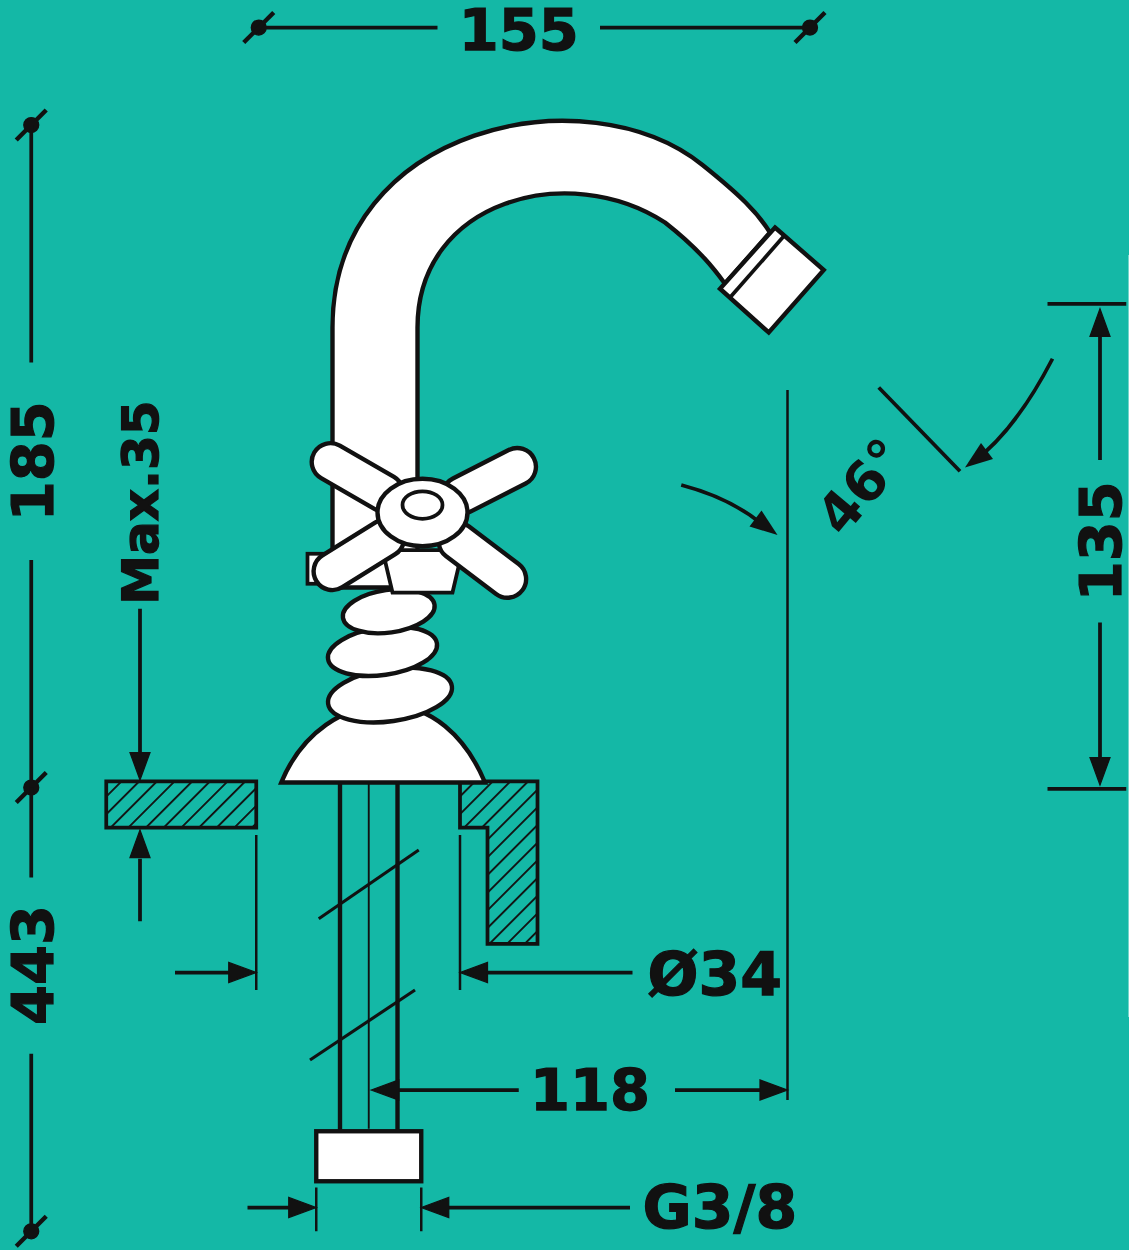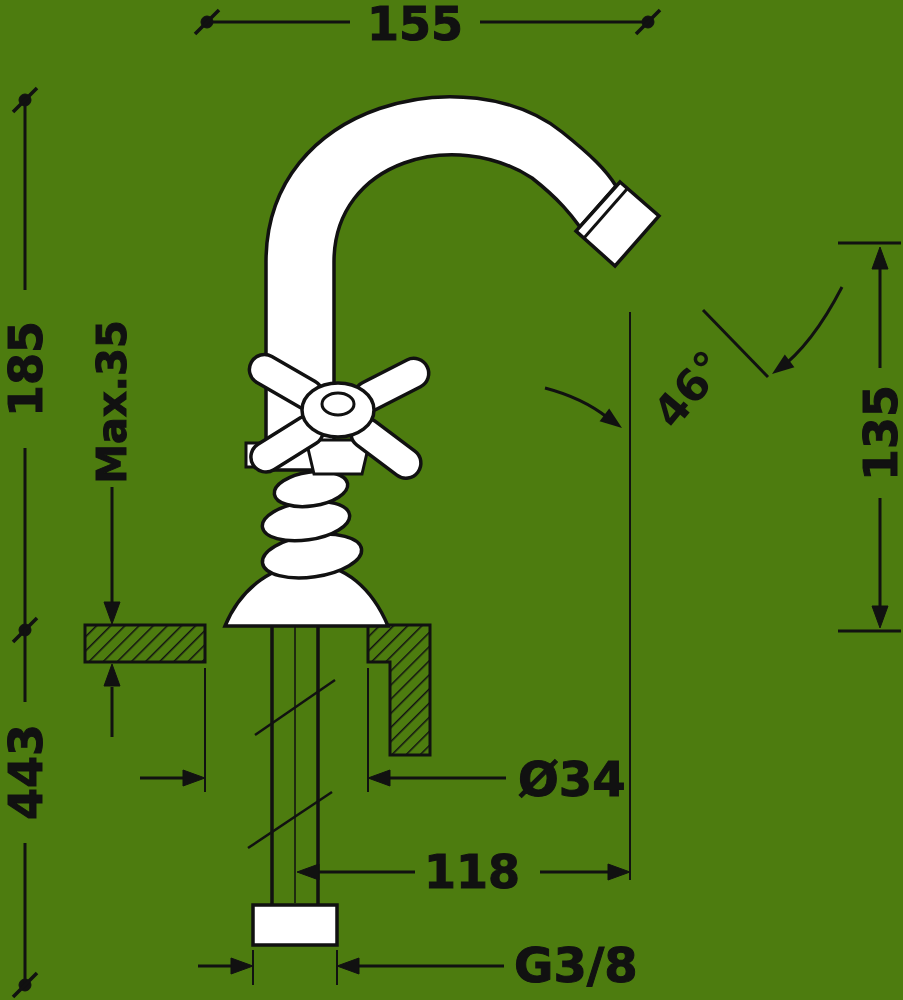--- a/index.html
+++ b/index.html
@@ -1,16 +1,16 @@
 <!DOCTYPE html>
 <html><head>
 <meta charset="utf-8">
 <style>
   html,body{margin:0;padding:0;background:#ffffff;}
-  .canvas{position:relative;width:903px;height:1000px;background:#4d7c0f;overflow:hidden;}
+  .canvas{position:relative;width:903px;height:1000px;background:#14b8a6;overflow:hidden;}
   svg text{
     font-family:"DejaVu Sans","Liberation Sans",sans-serif;
     font-weight:700;
     fill:#111111;
   }
 </style>
 </head>
 <body>
 
 <div class="canvas">

